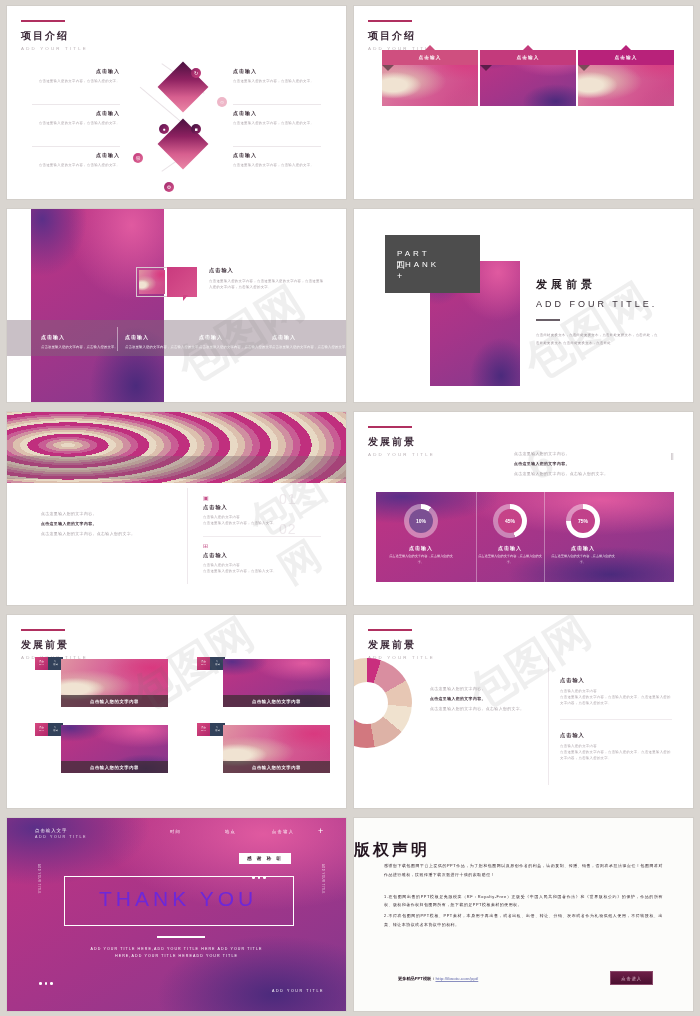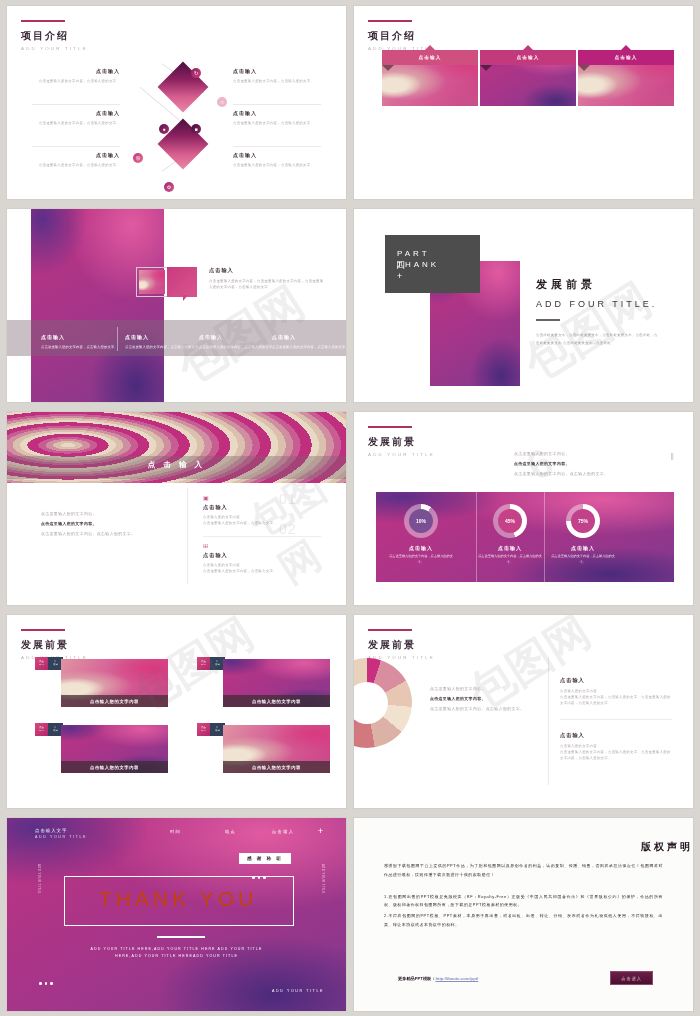--- a/index.html
+++ b/index.html
@@ -119,28 +119,28 @@
         display:flex; align-items:center; justify-content:center; letter-spacing:.6px; }
   .badge{ position:absolute; display:flex; }
   .badge .a{ width:13px; height:13px; background:linear-gradient(135deg,#d6487f,#b1276b);
         color:#fff; font-size:2.4px; display:flex; flex-direction:column; align-items:center;
         justify-content:center; line-height:1.1; }
   .badge .b{ width:15px; height:13px; background:#32415a; color:#fff; font-size:2.4px;
         display:flex; flex-direction:column; align-items:center; justify-content:center; line-height:1.1; }
 
   
   .ty-frame{ position:absolute; border:1.6px solid #fff; }
-  .ty-main{ position:absolute; color:#c2410c; font-size:21px; letter-spacing:4px; font-weight:400; }
+  .ty-main{ position:absolute; color:#6d28d9; font-size:21px; letter-spacing:4px; font-weight:400; }
   .ty-dots{ position:absolute; display:flex; gap:3px; }
   .ty-dots i{ width:2.6px; height:2.6px; border-radius:50%; background:#fff; display:block; }
   .ty-badge{ position:absolute; background:#fff; color:#3b2b36; font-size:4.6px; font-weight:700;
         letter-spacing:2px; padding:3px 8px; }
 
   
-  .cp-title{ text-align:right; font-size:10px; font-weight:700; color:#241520; letter-spacing:3px; }
+  .cp-title{ text-align:left; font-size:16px; font-weight:700; color:#241520; letter-spacing:3px; }
   .cp-p{ font-size:3.9px; line-height:2.25; color:#2d2028; letter-spacing:.55px; text-align:justify; }
   .cp-link{ color:#8a8fbf; text-decoration:underline; }
   .cp-btn{ background:linear-gradient(180deg,#6d1f47,#4b1030); color:#e9c6d8; font-size:4.2px;
         padding:3.5px 10px; border:1px solid #8b4a6b; letter-spacing:1px; }
 
   
   .wm{ position:absolute; inset:0; pointer-events:none; opacity:.1; }
   .wm span{ position:absolute; color:#6b6b6b; font-weight:700; }
 </style>
 </head>
@@ -290,21 +290,20 @@
     </div>
 
     <div class="wm">
       <span style="left:165px; top:92px; font-size:46px; transform:rotate(-32deg); display:block;">包图网</span>
     </div>
   </div>
 
   <div class="slide">
     <div class="art bands" style="left:0; top:0; width:339px; height:71px;"></div>
     <div style="position:absolute; left:0; top:44px; width:339px; height:23px; background:rgba(120,100,110,.38);"></div>
-    <div style="position:absolute; left:0; top:48px; width:339px; text-align:center; color:#fff; font-size:7.5px; font-weight:700; letter-spacing:3px;">点 击 输 入</div>
 
     <div style="position:absolute; left:34px; top:98px; width:140px;">
       <div class="tiny2 body-txt" style="color:#9e959b;">点击这里输入您的文字内容。</div>
       <div class="tiny2 sub-cn" style="margin-top:3px;">点击这里输入您的文字内容。</div>
       <div class="tiny2 body-txt" style="margin-top:3px; color:#9e959b;">点击这里输入您的文字内容。点击输入您的文字。</div>
     </div>
 
     <div style="position:absolute; left:180px; top:76px; width:1px; height:96px; background:#eee8ec;"></div>
 
     <div style="position:absolute; left:196px; top:82px; width:116px;">

